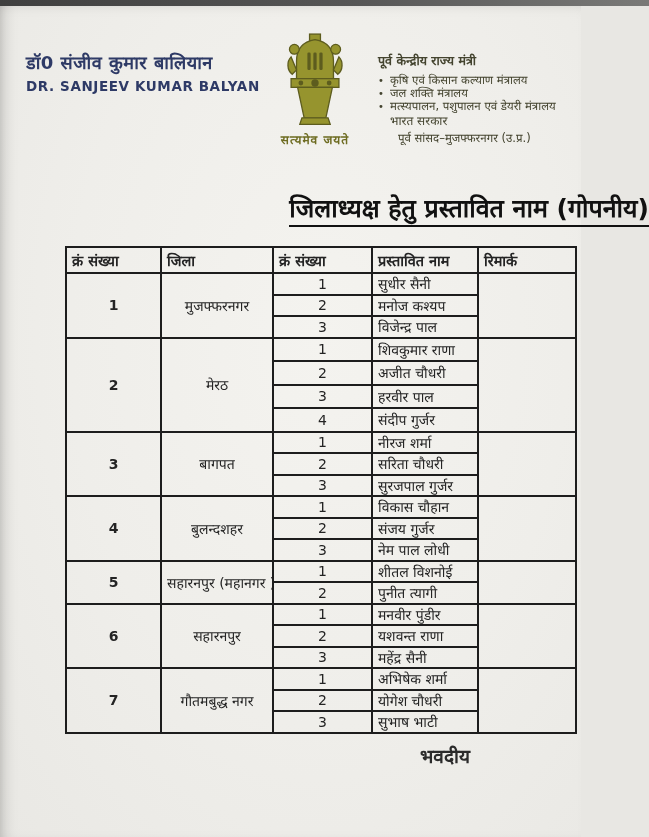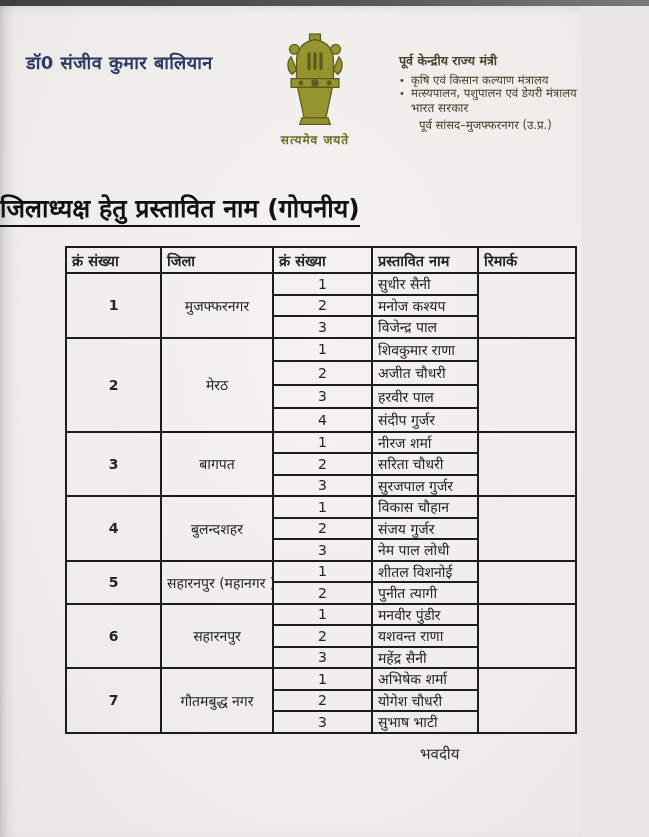--- a/index.html
+++ b/index.html
@@ -28,30 +28,30 @@
   .lh-name-en{
     font-size:13.5px;font-weight:bold;color:#2e3a66;
     letter-spacing:.6px;margin-top:4px;white-space:nowrap;
   }
   .emblem{position:absolute;left:273px;top:33px;width:84px;height:122px;text-align:center;}
   .emblem svg{display:block;margin:0 auto;filter:blur(.4px);}
   .emblem-caption{
     font-size:12px;font-weight:bold;color:#6e6c22;margin-top:-2px;
     letter-spacing:1px;white-space:nowrap;
   }
-  .lh-right{position:absolute;left:399px;top:52px;width:246px;color:#44442f;}
+  .lh-right{position:absolute;left:378px;top:52px;width:246px;color:#44442f;}
   .lh-designation{font-size:12.5px;font-weight:bold;margin-bottom:5px;white-space:nowrap;}
   .lh-ministries{list-style:none;margin:0;padding:0;}
   .lh-ministries li{font-size:11.5px;line-height:13px;white-space:nowrap;}
   .lh-ministries .bullet{display:inline-block;width:12px;font-size:10px;}
   .lh-govt{font-size:12px;line-height:17px;margin-left:12px;white-space:nowrap;}
   .lh-former{font-size:11.5px;line-height:17px;margin-left:20px;white-space:nowrap;}
   
   .doc-title{
-    position:absolute;left:0;top:190px;width:649px;text-align:left;
+    position:absolute;left:0;top:190px;width:649px;text-align:right;
   }
   .doc-title span{
     font-size:25px;font-weight:bold;color:#111;
     border-bottom:2.5px solid #111;padding-bottom:2px;white-space:nowrap;
   }
   
   .tbl-wrap{position:absolute;left:65px;top:246px;width:510px;}
   table.proposals{
     border-collapse:collapse;width:510px;table-layout:fixed;
     background:transparent;
@@ -66,38 +66,39 @@
   table.proposals td{height:19.5px;}
   .c-center{text-align:left;}
   .c-left{text-align:left;}
   td.district-serial-cell{font-weight:bold;text-align:center;}
   td.district-name-cell{text-align:center;}
   td.candidate-serial-cell{text-align:center;}
   td.candidate-name-cell{text-align:left;}
   td.remark-cell{text-align:left;}
   
   .closing{
-    position:absolute;left:420px;top:743px;font-size:15px;color:#2b2b2b;
-    font-weight:400;white-space:nowrap;text-align:right;
+    position:absolute;left:420px;top:743px;font-size:19px;color:#2b2b2b;
+    font-weight:700;white-space:nowrap;text-align:right;
   }
   .signature{
     position:absolute;left:0;top:808px;width:649px;text-align:center;
     padding-left:290px;box-sizing:border-box;
     font-size:15.5px;font-weight:600;color:#2b2b2b;white-space:nowrap;
   }
 </style>
 </head>
 <body>
 
 <div class="page">
 
   <div class="top-bar"></div>
 
   <div class="lh-left">
     <div class="lh-name-hi">डॉ0 संजीव कुमार बालियान</div>
+    <div class="lh-name-en">DR. SANJEEV KUMAR BALYAN</div>
   </div>
 
   <div class="emblem">
     <span>
       <svg width="66" height="100" viewBox="0 0 60 92">
         <g fill="#96942e" stroke="#5d5c1e" stroke-width="1.2">
           <rect x="25" y="1" width="10" height="7"></rect>
           <path d="M30 6 C18 8 13 16 13 26 L13 42 L47 42 L47 26 C47 16 42 8 30 6 Z"></path>
           <circle cx="11" cy="15" r="4.5"></circle>
           <circle cx="49" cy="15" r="4.5"></circle>
@@ -117,20 +118,21 @@
         </g>
       </svg>
     </span>
     <div class="emblem-caption">सत्यमेव जयते</div>
   </div>
 
   <div class="lh-right">
     <div class="lh-designation">पूर्व केन्द्रीय राज्य मंत्री</div>
     <ul class="lh-ministries">
       <li><span class="bullet">•</span><span>कृषि एवं किसान कल्याण मंत्रालय</span></li>
+      <li><span class="bullet">•</span><span>जल शक्ति मंत्रालय</span></li>
       <li><span class="bullet">•</span><span>मत्स्यपालन, पशुपालन एवं डेयरी मंत्रालय</span></li>
     </ul>
     <div class="lh-govt">भारत सरकार</div>
     <div class="lh-former">पूर्व सांसद–मुजफ्फरनगर (उ.प्र.)</div>
   </div>
 
   <div class="doc-title">
     <span>जिलाध्यक्ष हेतु प्रस्तावित नाम (गोपनीय)</span>
   </div>
 

